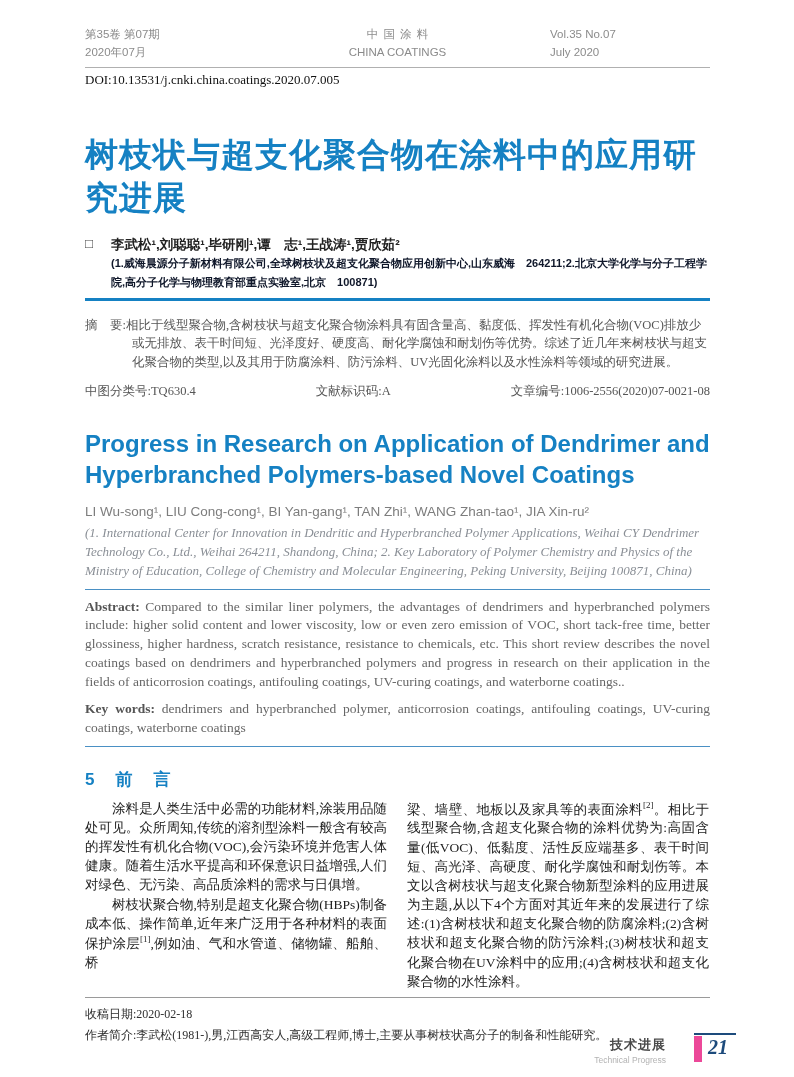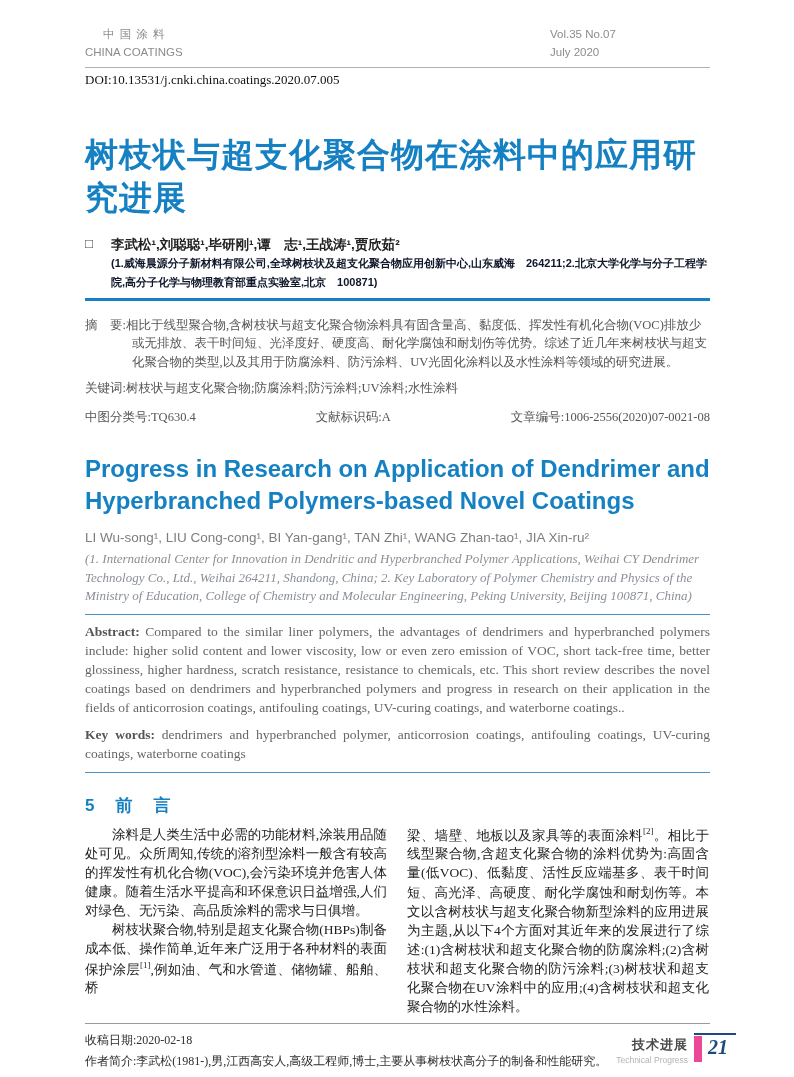--- a/index.html
+++ b/index.html
@@ -58,39 +58,43 @@
   .col{width:302px;flex:none;font-family:"Liberation Serif",serif;font-size:13.5px;
     color:#1c1c1c;line-height:1.42;text-align:justify;}
   .col p{margin:0;}
   .col p.indent{text-indent:2em;}
   .col sup{font-size:9px;}
   
   .footnote-rule{border-top:1px solid #9a9a9a;margin-top:6px;}
   .footnotes{margin-top:6px;font-family:"Liberation Serif",serif;font-size:12px;
     color:#2e2e2e;line-height:1.75;}
   
-  .page-footer{position:absolute;right:58px;bottom:12px;display:flex;align-items:flex-start;}
+  .page-footer{position:absolute;right:58px;bottom:12px;display:flex;align-items:flex-start;gap:22px;}
   .pf-labels{text-align:right;margin-top:3px;}
   .pf-cn{font-size:13px;font-weight:bold;color:#4a4a4a;letter-spacing:1px;}
   .pf-en{font-size:8.5px;color:#b3b3b3;margin-top:1px;margin-left:15px;}
   .pf-pagebox{
     margin-left:6px;border-top:2.5px solid #1d4b7c;padding-top:1px;
   }
   .pf-pagenum{
     display:inline-block;border-left:8px solid #ec4899;padding:0 8px 4px 6px;
     font-family:"Liberation Serif",serif;font-style:italic;font-weight:bold;
     font-size:20px;color:#1d4b7c;line-height:1.1;
   }
 </style>
 </head>
 <body>
 
 <div class="page">
 
   <header class="journal-header">
+    <div class="jh-left">
+      <div>第35卷 第07期</div>
+      <div>2020年07月</div>
+    </div>
     <div class="jh-center">
       <div class="jh-cn">中国涂料</div>
       <div>CHINA COATINGS</div>
     </div>
     <div class="jh-right">
       <div>Vol.35 No.07</div>
       <div>July 2020</div>
     </div>
   </header>
 
@@ -104,21 +108,20 @@
     <span class="author-prefix">□</span>
     <span>李武松¹,刘聪聪¹,毕研刚¹,谭　志¹,王战涛¹,贾欣茹²</span>
   </div>
 
   <div class="affil-cn">(1.威海晨源分子新材料有限公司,全球树枝状及超支化聚合物应用创新中心,山东威海　264211;2.北京大学化学与分子工程学院,高分子化学与物理教育部重点实验室,北京　100871)</div>
 
   <div class="rule-blue-thick"></div>
 
   <section class="abstract-cn">
     <p class="hang"><span>摘　要:</span><span>相比于线型聚合物,含树枝状与超支化聚合物涂料具有固含量高、黏度低、挥发性有机化合物(VOC)排放少或无排放、表干时间短、光泽度好、硬度高、耐化学腐蚀和耐划伤等优势。综述了近几年来树枝状与超支化聚合物的类型,以及其用于防腐涂料、防污涂料、UV光固化涂料以及水性涂料等领域的研究进展。</span></p>
-    <p class="kw"><span>关键词:</span><span>树枝状与超支化聚合物;防腐涂料;防污涂料;UV涂料;水性涂料</span></p>
     <div class="meta-row">
       <span>中图分类号:TQ630.4</span>
       <span>文献标识码:A</span>
       <span>文章编号:1006-2556(2020)07-0021-08</span>
     </div>
   </section>
 
   <h2 class="title-en">Progress in Research on Application of Dendrimer and Hyperbranched Polymers-based Novel Coatings</h2>
 
   <div class="authors-en">LI Wu-song¹, LIU Cong-cong¹, BI Yan-gang¹, TAN Zhi¹, WANG Zhan-tao¹, JIA Xin-ru²</div>

